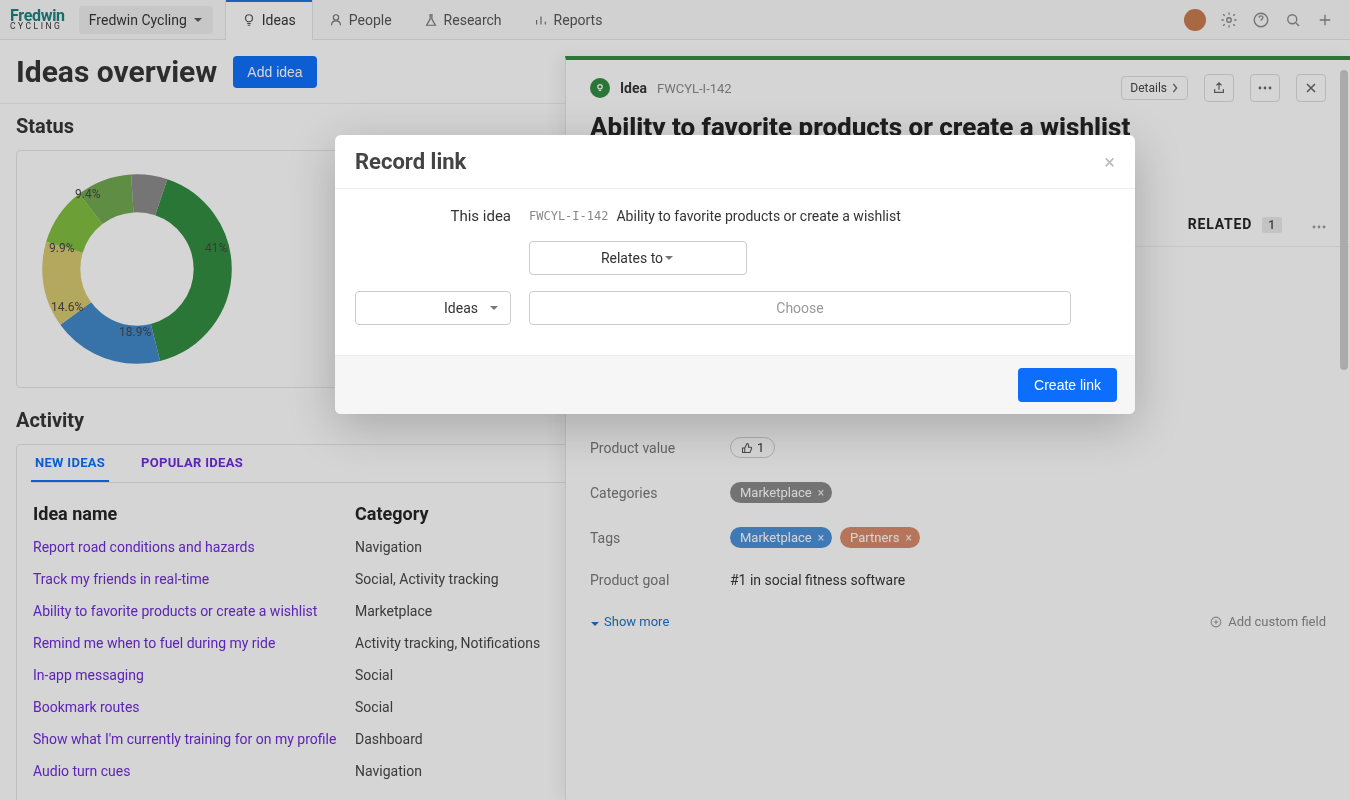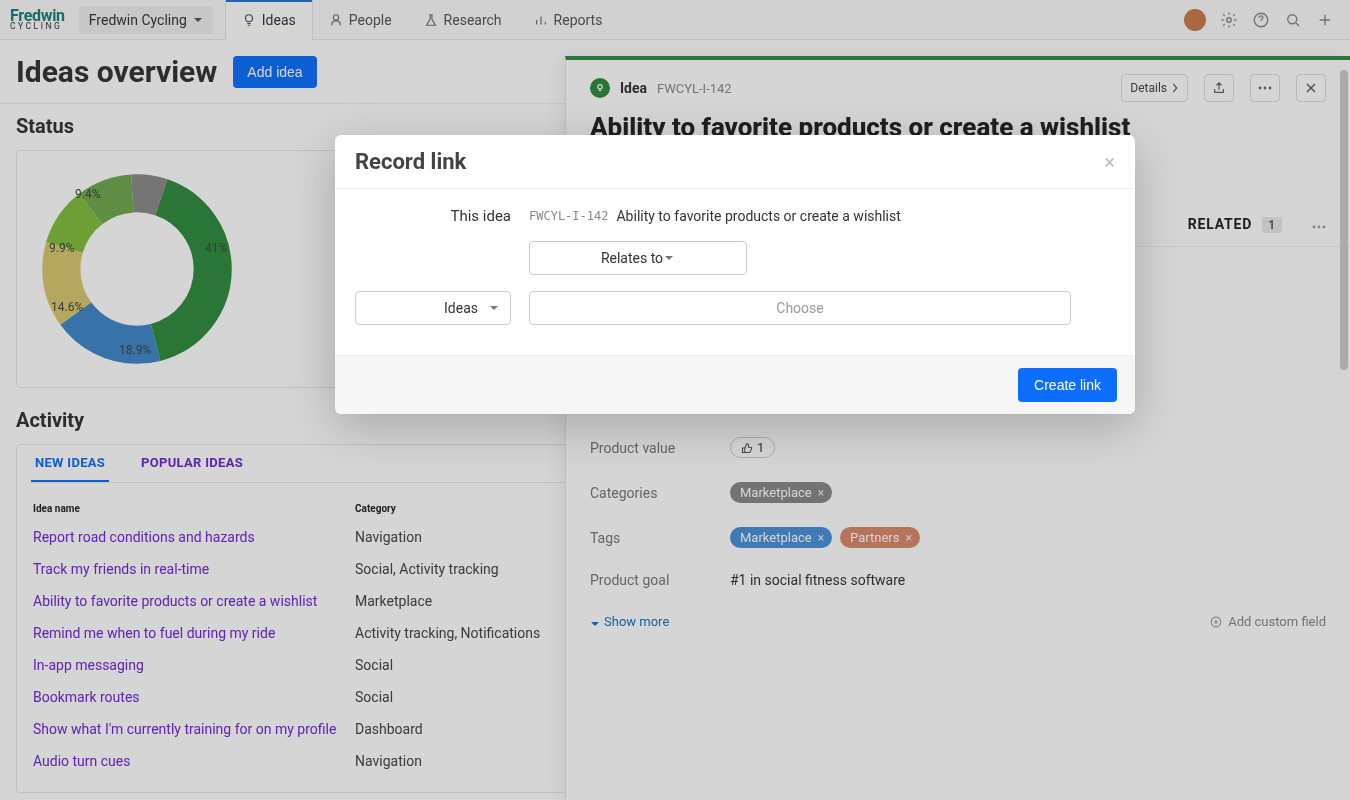--- a/index.html
+++ b/index.html
@@ -45,49 +45,49 @@
   
   .main{position:absolute;top:104px;left:0;right:0;bottom:0;padding:0 16px}
   .section-title{font-size:20px;font-weight:700;margin:10px 0 12px}
   .card{border:1px solid #e6e6e6;border-radius:4px;background:#fff;padding:14px;margin-bottom:20px}
 
   
   .donut{position:relative;width:200px;height:200px;margin:4px 0 4px 6px}
   .donut svg{width:200px;height:200px}
   .donut-label{position:absolute;font-size:12px;color:#444}
   .lbl-41{left:168px;top:72px}
-  .lbl-189{left:82px;top:174px}
+  .lbl-189{left:82px;top:156px}
   .lbl-146{left:14px;top:131px}
   .lbl-99{left:12px;top:72px}
   .lbl-94{left:38px;top:18px}
 
   
   .act-tabs{display:flex;border-bottom:1px solid #e5e5e5}
   .act-tab{padding:10px 4px;margin-right:28px;font-size:13px;font-weight:700;color:#6d28d9;letter-spacing:.3px}
   .act-tab.active{color:#0d6efd;border-bottom:2px solid #0d6efd}
 
   .ideas-table{width:100%;margin-top:12px}
-  .ideas-table th{text-align:left;font-size:10px;font-weight:700;color:#222;padding:6px 0}
+  .ideas-table th{text-align:left;font-size:18px;font-weight:700;color:#222;padding:6px 0}
   .ideas-table td{padding:7px 0;font-size:14px;vertical-align:top}
   .ideas-table td.name a{color:#6d28d9;text-decoration:none}
   .ideas-table td.cat{color:#444}
 
   
   .panel{
     position:absolute; top:56px; right:0; width:785px; bottom:0;
     background:#fff; border-left:1px solid #e5e5e5; border-top:4px solid #2e8b3d;
     box-shadow:-6px 0 16px rgba(0,0,0,.06);
     overflow-y:auto;
   }
   .panel-inner{padding:14px 24px 0}
   .panel-head{display:flex;align-items:center;gap:10px}
   .idea-badge{width:20px;height:20px;border-radius:50%;background:#2e8b3d;display:flex;align-items:center;justify-content:center;color:#fff;font-size:12px;font-weight:700}
   .idea-label{font-weight:700}
   .idea-ref{color:#888;font-size:13px}
-  .panel-head-actions{margin-left:auto;display:flex;gap:16px;}
+  .panel-head-actions{margin-left:auto;display:flex;gap:16px;align-items:center}
   .chip{border:1px solid #ddd;border-radius:4px;padding:4px 8px;font-size:12px;color:#444;display:flex;align-items:center;gap:4px;background:#fff}
   .iconbtn{border:1px solid #ddd;border-radius:4px;width:30px;height:28px;display:flex;align-items:center;justify-content:center;color:#666;background:#fff}
   .panel-title{font-size:26px;font-weight:800;margin:10px 0 18px;color:#222}
   .panel-desc{color:#444;margin-bottom:22px;line-height:1.45}
 
   .rel-tabs{display:flex;align-items:center;border-bottom:1px solid #eee;margin:0 -24px;padding:0 24px}
   .rel-tab{padding:14px 0;margin-right:30px;font-size:14px;font-weight:700;color:#888;letter-spacing:.8px}
   .rel-tab.active{color:#222}
   .rel-badge{background:#e9e9e9;border-radius:3px;padding:1px 6px;font-size:12px;margin-left:6px;color:#555;font-weight:600}
   .rel-more{margin-left:auto;color:#888}

